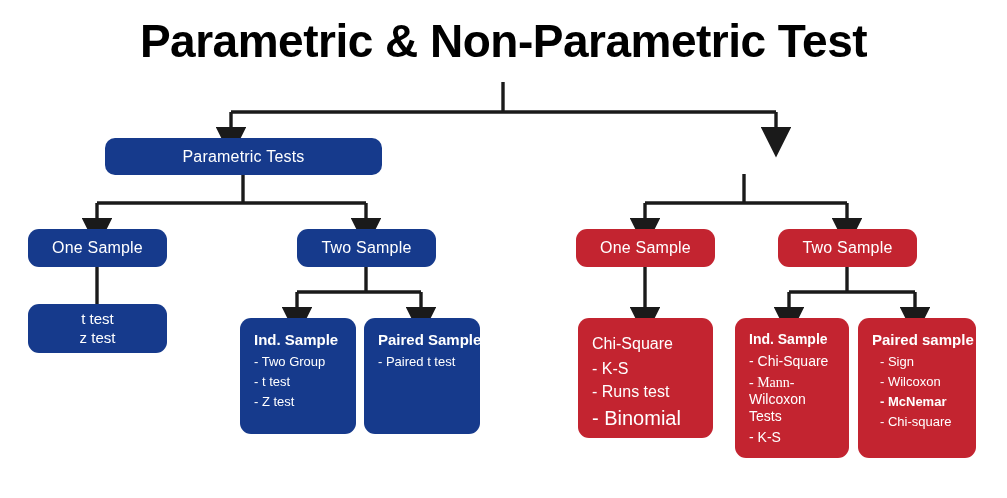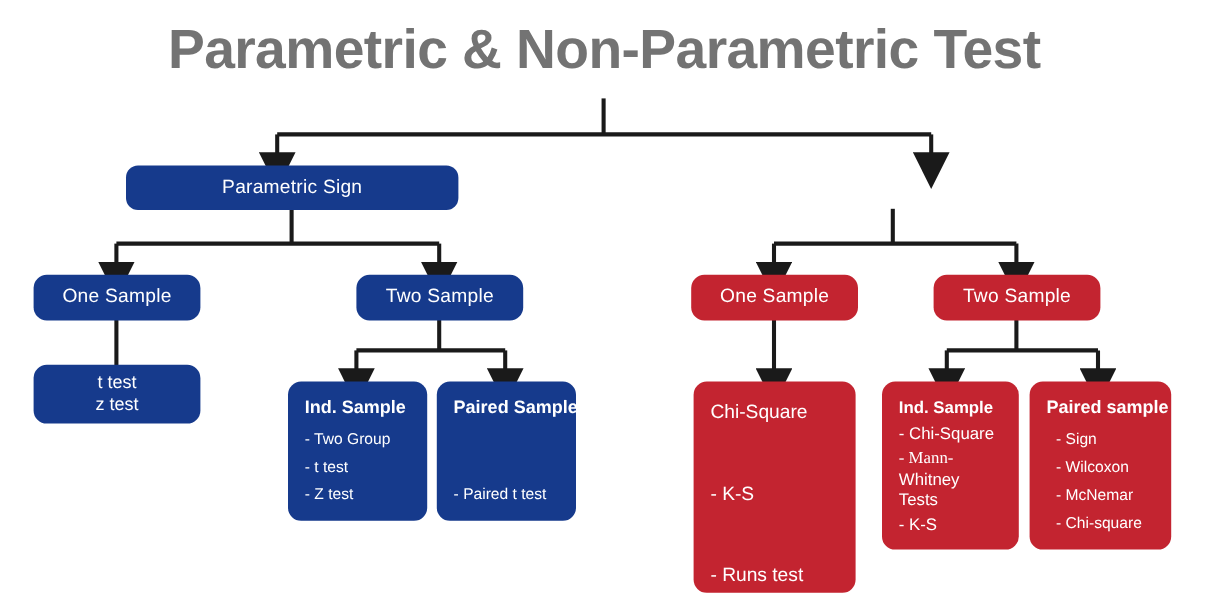--- a/index.html
+++ b/index.html
@@ -11,21 +11,21 @@
   }
   #stage{position:relative;width:1007px;height:498px;}
 
   
   .title{
     position:absolute;left:0;top:16px;width:1007px;
     text-align:center;
     font-size:46px;
     font-weight:bold;
     letter-spacing:-0.5px;
-    color:#737373;
+    color:#000000;
     line-height:1.1;
     white-space:nowrap;
   }
 
   
   #wires{position:absolute;left:0;top:0;width:1007px;height:498px;pointer-events:none;}
 
   
   .node{
     position:absolute;
@@ -49,21 +49,21 @@
   }
   .node.sample{
     border-radius:11px;
     font-size:16px;
     letter-spacing:.2px;
     align-items:center;
   }
   .node.leaf{
     border-radius:11px;
     align-items:flex-start;
-    justify-content:space-between;
+    justify-content:flex-start;
     text-align:left;
     padding:13px 12px 10px 14px;
     font-size:15px;
   }
   .node.leafcenter{
     align-items:center;
     justify-content:center;
     text-align:center;
     padding:0;
     font-size:15px;
@@ -125,21 +125,21 @@
       <path d="M645,266 L645,311" marker-end="url(#ah)"></path>
 
       <path d="M847,266 L847,292"></path>
       <path d="M789,292 L915,292"></path>
       <path d="M789,292 L789,311" marker-end="url(#ah)"></path>
       <path d="M915,292 L915,311" marker-end="url(#ah)"></path>
     </g>
   </svg>
 
   <div class="node blue head" style="left:105px;top:138px;width:277px;height:37px;">
-    <span>Parametric Sign</span>
+    <span>Parametric Tests</span>
   </div>
 
   <div class="node blue sample" style="left:28px;top:229px;width:139px;height:38px;">
     <span>One Sample</span>
   </div>
 
   <div class="node blue sample" style="left:297px;top:229px;width:139px;height:38px;">
     <span>Two Sample</span>
   </div>
 
@@ -162,37 +162,37 @@
 
 
   <div class="node red sample" style="left:576px;top:229px;width:139px;height:38px;">
     <span>One Sample</span>
   </div>
 
   <div class="node red sample" style="left:778px;top:229px;width:139px;height:38px;">
     <span>Two Sample</span>
   </div>
 
-  <div class="node red leaf" style="left:578px;top:318px;width:135px;height:176px;padding-top:16px;gap:44px;">
+  <div class="node red leaf" style="left:578px;top:318px;width:135px;height:120px;padding-top:16px;">
     <div class="leaf-title" style="font-weight:normal;font-size:16px;">Chi-Square</div>
     <div class="leaf-item" style="font-size:16px;">- K-S</div>
     <div class="leaf-item" style="font-size:16px;">- Runs test</div>
     <div class="leaf-item" style="font-size:20px;">- Binomial</div>
   </div>
 
   <div class="node red leaf tight" style="left:735px;top:318px;width:114px;height:140px;">
     <div class="leaf-title">Ind. Sample</div>
     <div class="leaf-item">- Chi-Square</div>
     <div class="leaf-item" style="margin-bottom:0;font-family:Liberation Serif, serif;">- Mann-</div>
-    <div class="leaf-item" style="margin-bottom:0;">Whitney</div>
+    <div class="leaf-item" style="margin-bottom:0;">Wilcoxon</div>
     <div class="leaf-item">Tests</div>
     <div class="leaf-item">- K-S</div>
   </div>
 
   <div class="node red leaf" style="left:858px;top:318px;width:118px;height:140px;">
     <div class="leaf-title">Paired sample</div>
     <div class="leaf-item" style="padding-left:8px;">- Sign</div>
     <div class="leaf-item" style="padding-left:8px;">- Wilcoxon</div>
-    <div class="leaf-item" style="padding-left:8px;">- McNemar</div>
+    <div class="leaf-item" style="padding-left:8px;font-weight:bold;">- McNemar</div>
     <div class="leaf-item" style="padding-left:8px;">- Chi-square</div>
   </div>
 
 </div>
 
 </body></html>

